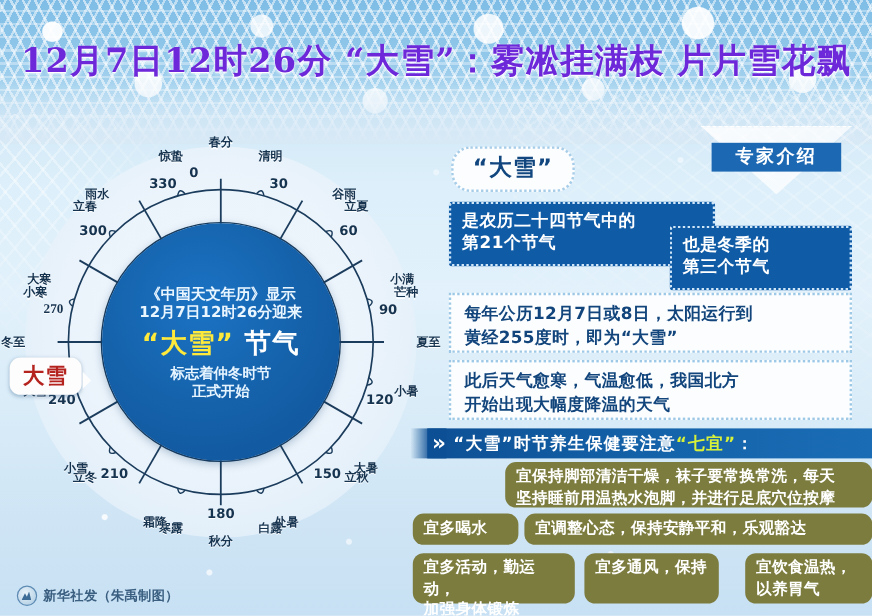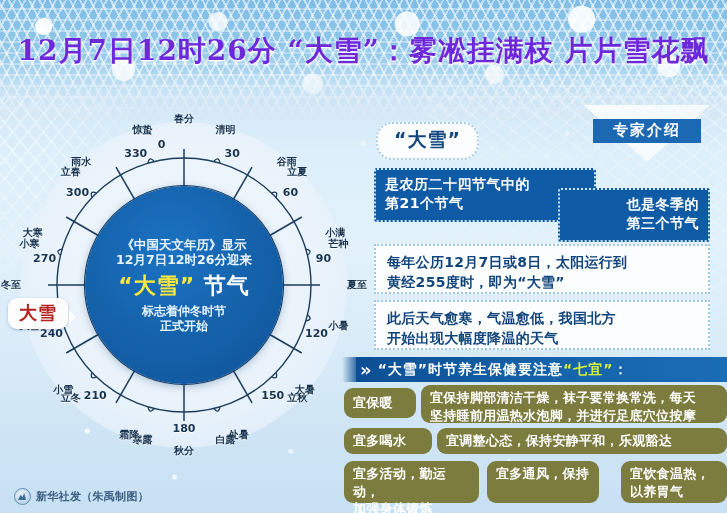--- a/index.html
+++ b/index.html
@@ -109,21 +109,21 @@
 
   .box{position:absolute;box-sizing:border-box;}
   .box-blue{background:#0f5ba6;border:2px dotted #cfe6f8;border-radius:3px;
     color:#ffffff;font-size:14px;font-weight:700;line-height:19px;letter-spacing:.5px;
     padding:5px 9px;}
   .box-white{background:#fbfdff;border:2px dotted #9ec9e6;border-radius:0;
     color:#12457c;font-size:14px;font-weight:700;line-height:20px;letter-spacing:.3px;
     padding:6px 11px;}
 
   #box-lunar{left:374px;top:168px;width:222px;height:54px;}
-  #box-winter{left:558px;top:188px;width:152px;height:54px;text-align:right;}
+  #box-winter{left:558px;top:188px;width:152px;height:54px;text-align:left;}
   #box-date{left:374px;top:244px;width:336px;height:50px;}
   #box-cold{left:374px;top:300px;width:336px;height:50px;}
 
   
   .tips-banner{position:absolute;left:356px;top:357px;width:371px;height:25px;
     background:linear-gradient(90deg,#0d4f94 0%,#1464ab 55%,#1a6cb4 100%);
     display:flex;align-items:center;}
   .tips-banner:before{content:"";position:absolute;left:-14px;top:0;width:30px;height:25px;
     background:linear-gradient(90deg,rgba(13,79,148,0),#0d4f94 60%);}
   .chev{position:relative;margin-left:4px;margin-right:6px;color:#fff;font-size:18px;line-height:1;font-weight:700;}
@@ -226,21 +226,21 @@
         <div class="tick-label" style="left: 163px; top: 329px;">秋分</div>
         <div class="tick-label num" style="left: 163px; top: 306px;">180</div>
         <div class="tick-label" style="left: 121.589px; top: 317.548px;">寒露</div>
         <div class="tick-label" style="left: 108.277px; top: 313.351px;">霜降</div>
         <div class="tick-label num" style="left: 74.2658px; top: 272.578px;">210</div>
         <div class="tick-label" style="left: 49.8629px; top: 276.137px;">立冬</div>
         <div class="tick-label" style="left: 42.2465px; top: 267.969px;">小雪</div>
         <div class="tick-label num" style="left: 30.5033px; top: 211.225px;">240</div>
         <div class="tick-label" style="left: 8.45187px; top: 204.411px;">大雪</div>
         <div class="tick-label" style="left: -10px; top: 163px;">冬至</div>
-        <div class="tick-label num" style="left: 23.6089px; top: 135.905px;">270</div>
+        <div class="tick-label num" style="left: 23.6089px; top: 135.905px; font-family: Liberation Serif, serif;">270</div>
         <div class="tick-label" style="left: 8.45187px; top: 121.589px;">小寒</div>
         <div class="tick-label" style="left: 11.717px; top: 110.909px;">大寒</div>
         <div class="tick-label num" style="left: 56.5859px; top: 70.4957px;">300</div>
         <div class="tick-label" style="left: 49.8629px; top: 49.8629px;">立春</div>
         <div class="tick-label" style="left: 60.154px; top: 40.4329px;">雨水</div>
         <div class="tick-label num" style="left: 114.775px; top: 30.5033px;">330</div>
         <div class="tick-label" style="left: 121.589px; top: 8.45187px;">惊蛰</div>
       </div>
   </div>
   <div class="daxue-callout">大雪</div>
@@ -267,21 +267,20 @@
   <div class="box box-white" id="box-cold">
       <span style="display:block">此后天气愈寒，气温愈低，我国北方</span>
       <span style="display:block">开始出现大幅度降温的天气</span>
     </div>
 
   <div class="tips-banner">
     <span class="chev">»</span>
     <span class="tips-title"><span id="tb-pre">“大雪”时节养生保健要注意</span><em id="tb-hl">“七宜”</em><span id="tb-suf">：</span></span>
   </div>
 
-  <div class="tip" id="tip-1">宜保暖</div>
   <div class="tip" id="tip-2">
       <span style="display:block">宜保持脚部清洁干燥，袜子要常换常洗，每天</span>
       <span style="display:block">坚持睡前用温热水泡脚，并进行足底穴位按摩</span>
     </div>
   <div class="tip" id="tip-3">宜多喝水</div>
   <div class="tip" id="tip-4">宜调整心态，保持安静平和，乐观豁达</div>
   <div class="tip" id="tip-5">
       <span style="display:block">宜多活动，勤运动，</span>
       <span style="display:block">加强身体锻炼</span>
     </div>

